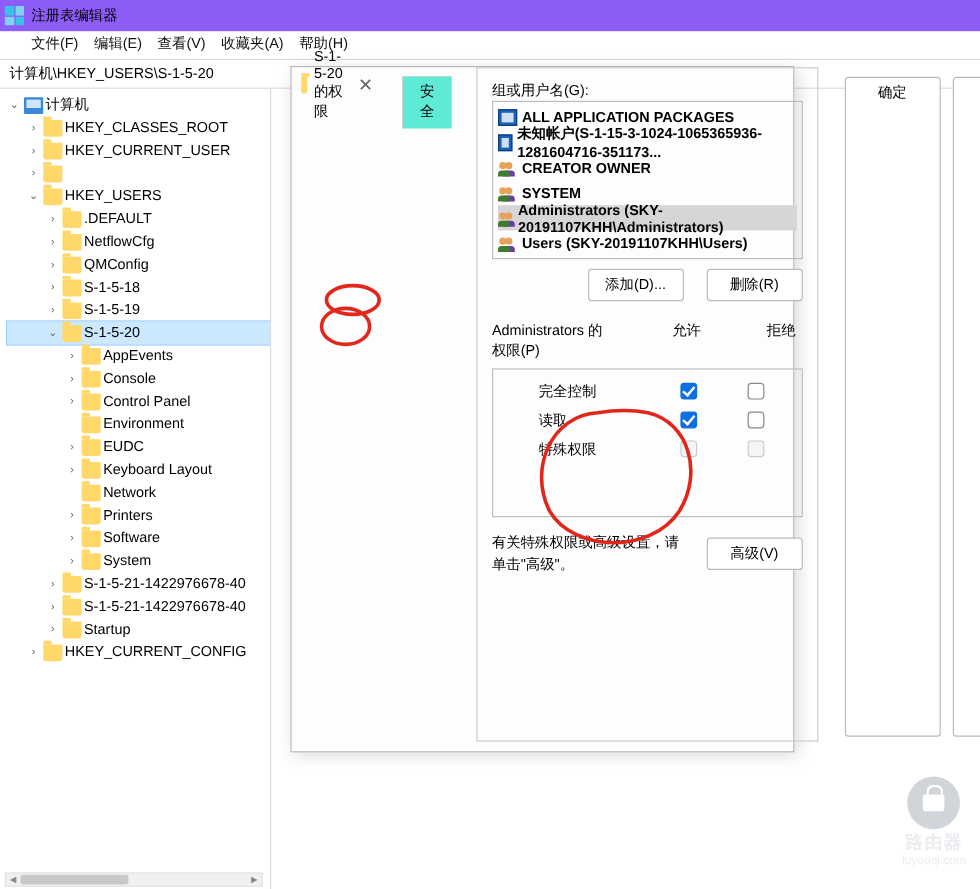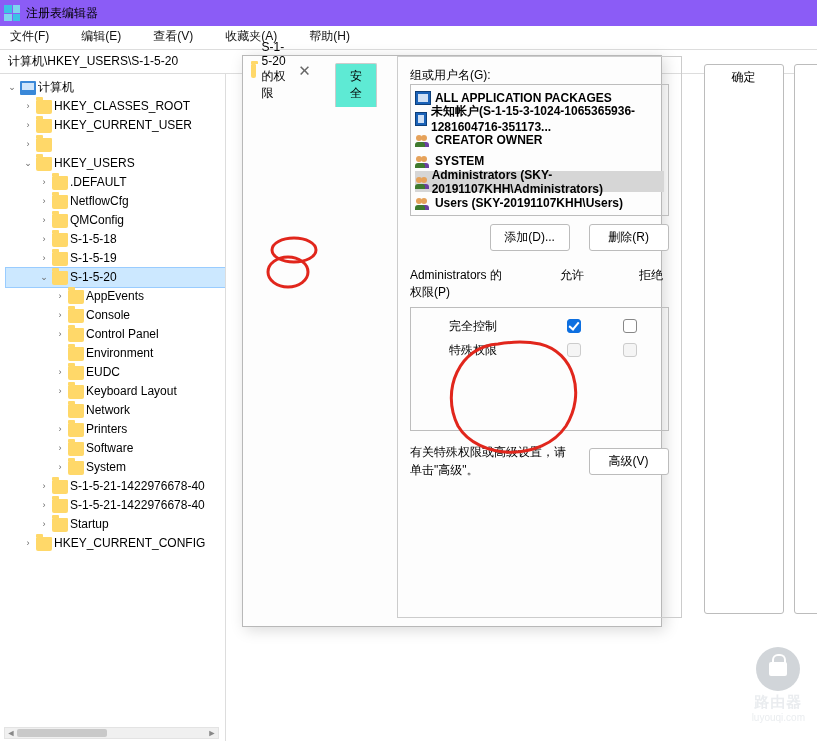--- a/index.html
+++ b/index.html
@@ -27,22 +27,22 @@
     display: inline-grid;
     grid-template-columns: 1fr 1fr;
     grid-template-rows: 1fr 1fr;
     gap: 1px;
   }
   .reg-icon span { background: #3cc1e6; }
   .reg-icon span:nth-child(2) { background: #7ed4ef; }
   .reg-icon span:nth-child(3) { background: #7ed4ef; }
   .menu-bar {
     display: flex;
-    gap: 32px;
-    padding: 2px 10px 4px;
+    gap: 13px;
+    padding: 2px 26px 4px;
     color: #111;
   }
   .path-bar {
     border-top: 1px solid #ddd;
     border-bottom: 1px solid #ddd;
     padding: 3px 8px;
   }
   .main {
     display: flex;
     height: calc(741px - 26px - 22px - 22px);
@@ -485,20 +485,25 @@
       <span class="hdr">允许</span>
       <span class="hdr" style="width:46px">拒绝</span>
     </div>
     <div class="perm-table" id="perm-table">
         <div class="prow">
           <span class="pname">完全控制</span>
           <span class="pcell"><span class="chk checked"></span></span>
           <span class="pcell"><span class="chk"></span></span>
         </div>
         <div class="prow">
+          <span class="pname">读取</span>
+          <span class="pcell"><span class="chk checked"></span></span>
+          <span class="pcell"><span class="chk"></span></span>
+        </div>
+        <div class="prow">
           <span class="pname">特殊权限</span>
           <span class="pcell"><span class="chk disabled"></span></span>
           <span class="pcell"><span class="chk disabled"></span></span>
         </div>
       </div>
     <div class="spec-note">
       <span class="txt">有关特殊权限或高级设置，请单击"高级"。</span>
       <span class="btn">高级(V)</span>
     </div>
   </div>

